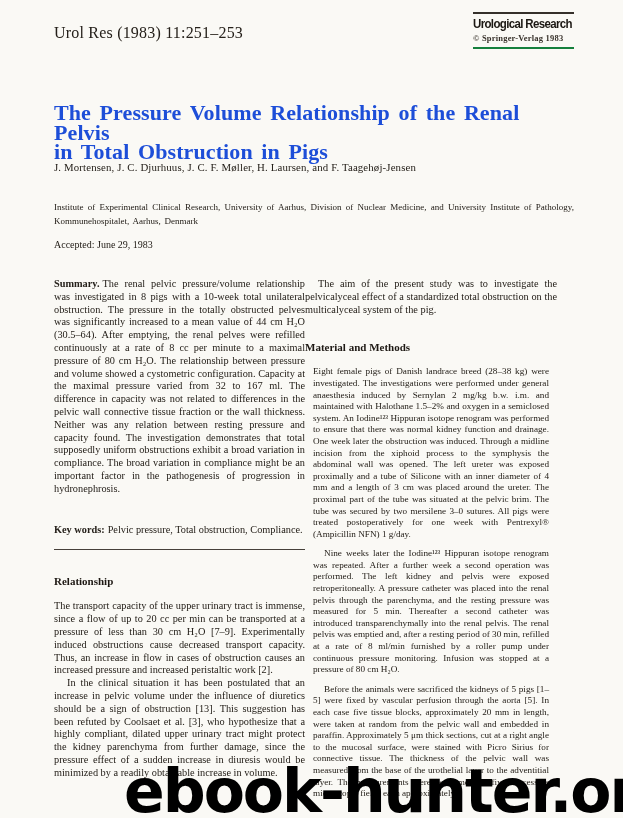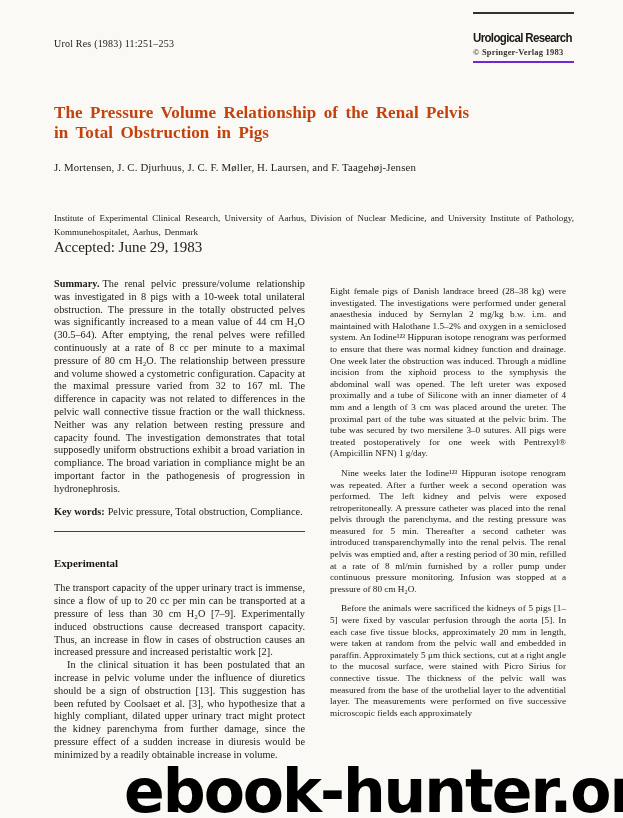--- a/index.html
+++ b/index.html
@@ -18,32 +18,32 @@
   }
   .inner {
     position: absolute;
     left: 54px;
     top: 0;
     width: 520px;
   }
   .citation {
     position: absolute;
     left: 0;
-    top: 38px;
-    font-size: 10px;
+    top: 24px;
+    font-size: 16px;
     letter-spacing: 0.2px;
   }
   .journal-box {
     position: absolute;
     right: 0;
     top: 12px;
     width: 101px;
     border-top: 2px solid #35302a;
-    border-bottom: 2px solid #6d28d9;
-    padding: 17px 0 4px 0;
+    border-bottom: 2px solid #15803d;
+    padding: 3px 0 4px 0;
   }
   .journal-name {
     font-family: "Liberation Sans", sans-serif;
     font-weight: 700;
     font-size: 12.5px;
     letter-spacing: -0.7px;
     white-space: nowrap;
     transform: scaleX(0.92);
     transform-origin: left center;
     color: #1c1813;
@@ -52,71 +52,69 @@
     font-size: 8.5px;
     margin-top: 2px;
     letter-spacing: 0.2px;
     color: #39332c;
     font-weight: bold;
   }
   .article-title {
     position: absolute;
     left: 0;
     top: 103px;
-    font-size: 17px;
+    font-size: 22px;
     font-weight: 700;
     line-height: 19.5px;
     white-space: pre-line;
     word-spacing: 3px;
     letter-spacing: 0.1px;
-    color: #c2410c;
+    color: #1d4ed8;
   }
   .authors {
     position: absolute;
     left: 0;
     top: 161px;
     font-size: 10.8px;
     letter-spacing: 0.15px;
   }
   .affiliation {
     position: absolute;
     left: 0;
     top: 201px;
     width: 520px;
     font-size: 9px;
     line-height: 13.5px;
     text-align: justify;
     word-spacing: 1.5px;
-    margin-top: 11px;
   }
   .accepted {
     position: absolute;
     left: 0;
     top: 239px;
-    font-size: 15px;
+    font-size: 10px;
   }
   .columns {
     position: absolute;
     left: 0;
     top: 278px;
     width: 520px;
     display: flex;
-    gap: 17px;
   }
   .col-left  { width: 251px; }
   .col-right { width: 252px; }
   .body-text {
     font-size: 10.3px;
     line-height: 12.8px;
     text-align: justify;
     margin: 0;
   }
   .body-text.indent { text-indent: 13px; }
   .label-bold { font-weight: 700; margin-right: 3px; }
-  .keywords-p { margin-top: 10px; }
+  .keywords-p { margin-top: 28px; }
   .divider {
     border: none;
     border-top: 1.5px solid #46403a;
     margin: 13px 0 0 0;
   }
   .section-heading {
     font-weight: 700;
     font-size: 11px;
     margin: 25px 0 13px 0;
     color: #1d1813;
@@ -166,28 +164,30 @@
 
     <div class="columns">
 
       <div class="col-left">
         <p class="body-text"><span class="label-bold">Summary.</span><span>The renal pelvic pressure/volume relationship was investigated in 8 pigs with a 10-week total unilateral obstruction. The pressure in the totally obstructed pelves was significantly increased to a mean value of 44 cm H₂O (30.5–64). After emptying, the renal pelves were refilled continuously at a rate of 8 cc per minute to a maximal pressure of 80 cm H₂O. The relationship between pressure and volume showed a cystometric configuration. Capacity at the maximal pressure varied from 32 to 167 ml. The difference in capacity was not related to differences in the pelvic wall connective tissue fraction or the wall thickness. Neither was any relation between resting pressure and capacity found. The investigation demonstrates that total supposedly uniform obstructions exhibit a broad variation in compliance. The broad variation in compliance might be an important factor in the pathogenesis of progression in hydronephrosis.</span></p>
 
         <p class="body-text keywords-p"><span class="label-bold">Key words:</span><span>Pelvic pressure, Total obstruction, Compliance.</span></p>
 
         <hr class="divider">
 
-        <div class="section-heading">Experimental</div>
+        <div class="section-heading">Relationship</div>
 
         <p class="body-text">The transport capacity of the upper urinary tract is immense, since a flow of up to 20 cc per min can be transported at a pressure of less than 30 cm H₂O [7–9]. Experimentally induced obstructions cause decreased transport capacity. Thus, an increase in flow in cases of obstruction causes an increased pressure and increased peristaltic work [2].</p>
         <p class="body-text indent">In the clinical situation it has been postulated that an increase in pelvic volume under the influence of diuretics should be a sign of obstruction [13]. This suggestion has been refuted by Coolsaet et al. [3], who hypothesize that a highly compliant, dilated upper urinary tract might protect the kidney parenchyma from further damage, since the pressure effect of a sudden increase in diuresis would be minimized by a readily obtainable increase in volume.</p>
       </div>
 
       <div class="col-right">
+        <p class="body-text indent">The aim of the present study was to investigate the pelvicalyceal effect of a standardized total obstruction on the multicalyceal system of the pig.</p>
 
+        <div class="section-heading methods-heading">Material and Methods</div>
 
         <p class="small-text">Eight female pigs of Danish landrace breed (28–38 kg) were investigated. The investigations were performed under general anaesthesia induced by Sernylan 2 mg/kg b.w. i.m. and maintained with Halothane 1.5–2% and oxygen in a semiclosed system. An Iodine¹²³ Hippuran isotope renogram was performed to ensure that there was normal kidney function and drainage. One week later the obstruction was induced. Through a midline incision from the xiphoid process to the symphysis the abdominal wall was opened. The left ureter was exposed proximally and a tube of Silicone with an inner diameter of 4 mm and a length of 3 cm was placed around the ureter. The proximal part of the tube was situated at the pelvic brim. The tube was secured by two mersilene 3–0 sutures. All pigs were treated postoperatively for one week with Pentrexyl® (Ampicillin NFN) 1 g/day.</p>
         <p class="small-text indent">Nine weeks later the Iodine¹²³ Hippuran isotope renogram was repeated. After a further week a second operation was performed. The left kidney and pelvis were exposed retroperitoneally. A pressure catheter was placed into the renal pelvis through the parenchyma, and the resting pressure was measured for 5 min. Thereafter a second catheter was introduced transparenchymally into the renal pelvis. The renal pelvis was emptied and, after a resting period of 30 min, refilled at a rate of 8 ml/min furnished by a roller pump under continuous pressure monitoring. Infusion was stopped at a pressure of 80 cm H₂O.</p>
         <p class="small-text indent">Before the animals were sacrificed the kidneys of 5 pigs [1–5] were fixed by vascular perfusion through the aorta [5]. In each case five tissue blocks, approximately 20 mm in length, were taken at random from the pelvic wall and embedded in paraffin. Approximately 5 μm thick sections, cut at a right angle to the mucosal surface, were stained with Picro Sirius for connective tissue. The thickness of the pelvic wall was measured from the base of the urothelial layer to the adventitial layer. The measurements were performed on five successive microscopic fields each approximately</p>
       </div>
 
     </div>
   </div>
 
   <div class="watermark">ebook-hunter.org</div>

